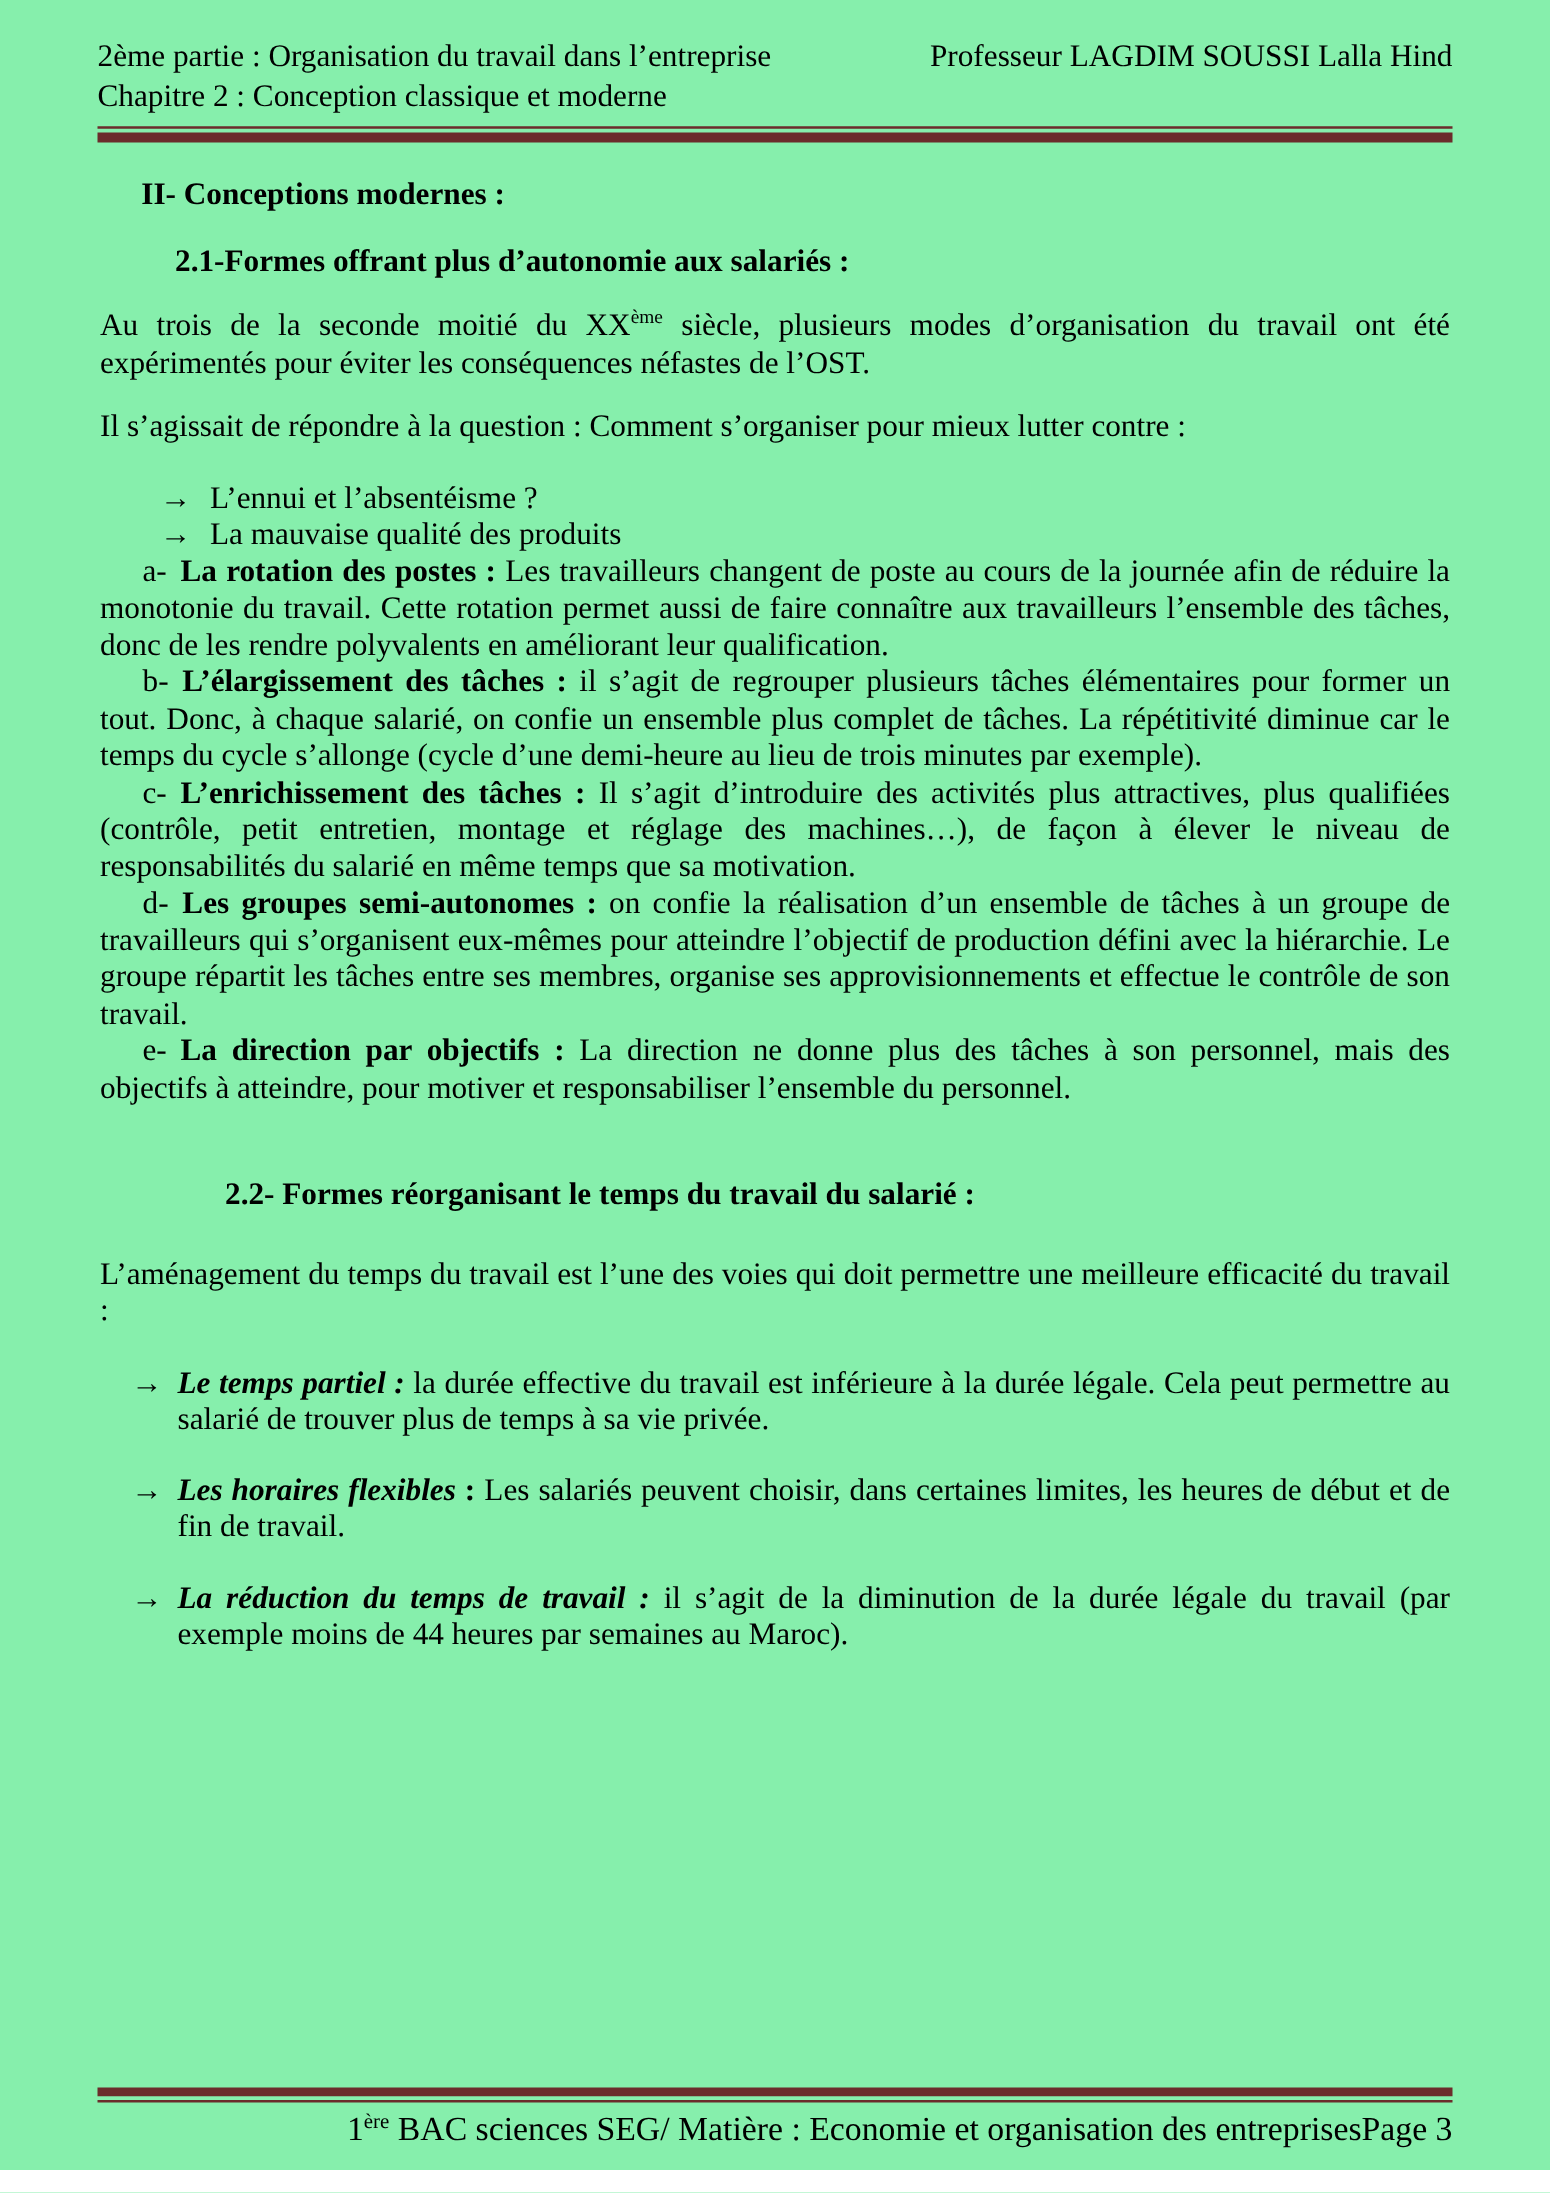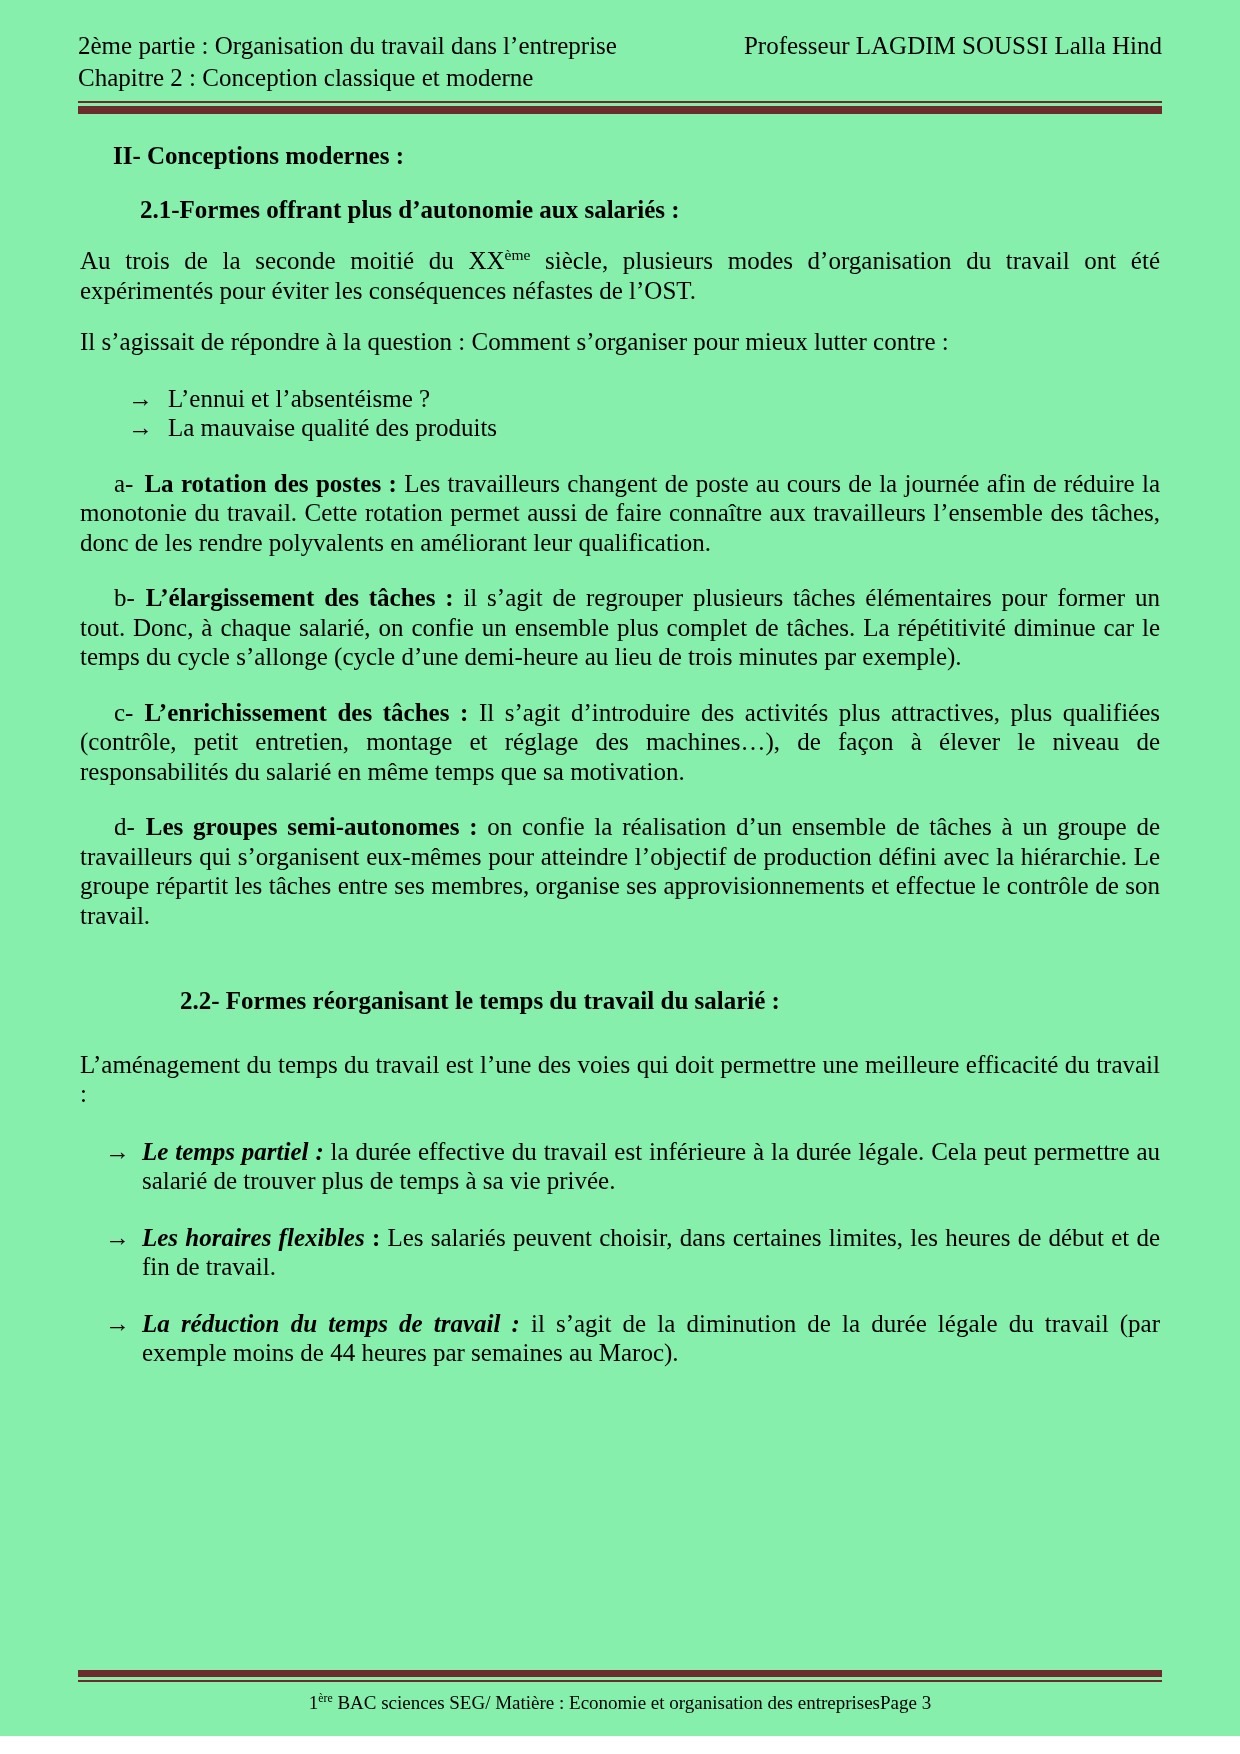--- a/index.html
+++ b/index.html
@@ -24,39 +24,39 @@
   .rule .thick { height:8px; background:#6b2c2b; }
   
   .content { margin:0 80px; font-size:25px; line-height:29.5px; }
   .h-roman  { font-weight:bold; margin:27px 0 0 33px; }
   .h-sub    { font-weight:bold; margin:24px 0 0 60px; }
   .para     { margin:22px 0 0 0; text-align:justify; }
   .para sup, .ftr-left sup { font-size:0.62em; line-height:0; vertical-align:super; }
   .arrow-list { margin:27px 0 0 48px; }
   .arrow-list .arrow-item { display:flex; }
   .arrow-glyph { flex:0 0 auto; margin-right:15px; }
-  .lettered { margin-top:26px; text-align:justify; text-indent:34px; }
+  .lettered { text-align:justify; text-indent:34px; }
   .item-letter { margin-right:11px; }
   .item-title  { font-weight:bold; }
   .h-sub-2  { font-weight:bold; margin:56px 0 0 100px; }
   .para-amenagement { margin-top:34px; }
   .flex-list { margin:28px 0 0 25px; }
   .flex-list .arrow-item { display:flex; margin-bottom:27px; }
   .flex-list .arrow-glyph { margin-right:12px; }
   .flex-list .item-body { text-align:justify; }
   .bi { font-weight:bold; font-style:italic; }
   .b  { font-weight:bold; }
   
   .page-footer { position:absolute; left:0; right:0; bottom:18px; }
   .rule-footer { margin:0 78px 6px 78px; }
   .rule-footer .thick { height:7px; background:#6b2c2b; }
   .rule-footer .gap   { height:3px; }
   .rule-footer .thin  { height:2px; background:#6b2c2b; }
-  .ftr-row { margin:0 78px; display:flex; justify-content:center;
-             font-size:19px; line-height:30px; }
+  .ftr-row { margin:0 78px; display:flex; justify-content:flex-end;
+             font-size:27px; line-height:30px; }
 </style>
 </head>
 <body>
 
 <div class="page">
 
   <div class="page-header">
     <div class="hdr-left">
       <div>2ème partie : Organisation du travail dans l’entreprise</div>
       <div>Chapitre 2 : Conception classique et moderne</div>
@@ -93,20 +93,21 @@
     </div>
 
     <div class="lettered"><span class="item-letter">a-</span><span class="item-title">La rotation des postes :</span> <span>Les travailleurs changent de poste au cours de la journée afin de réduire la monotonie du travail. Cette rotation permet  aussi de faire connaître aux travailleurs l’ensemble des tâches, donc de les rendre polyvalents en améliorant leur qualification.</span></div>
 
     <div class="lettered"><span class="item-letter">b-</span><span class="item-title">L’élargissement des tâches :</span> <span>il s’agit de regrouper plusieurs tâches élémentaires pour former un tout. Donc, à chaque salarié, on confie un ensemble plus complet de tâches. La répétitivité diminue car le temps du cycle s’allonge (cycle d’une demi-heure au lieu de trois minutes par exemple).</span></div>
 
     <div class="lettered"><span class="item-letter">c-</span><span class="item-title">L’enrichissement des tâches :</span> <span>Il s’agit d’introduire des activités plus attractives, plus qualifiées (contrôle, petit entretien, montage et réglage des machines…), de façon à élever le niveau de responsabilités du salarié en même temps que sa motivation.</span></div>
 
     <div class="lettered"><span class="item-letter">d-</span><span class="item-title">Les groupes semi-autonomes :</span> <span>on confie la réalisation d’un ensemble de tâches à un groupe de travailleurs qui s’organisent eux-mêmes pour atteindre l’objectif de production défini avec la hiérarchie. Le groupe répartit les tâches entre ses membres, organise ses approvisionnements et effectue le contrôle de son travail.</span></div>
 
+    <div class="lettered"><span class="item-letter">e-</span><span class="item-title">La direction par objectifs :</span> <span>La direction ne donne plus des tâches à son personnel, mais des objectifs à atteindre, pour motiver et responsabiliser l’ensemble du personnel.</span></div>
 
     <div class="h-sub-2">2.2- Formes réorganisant le temps du travail du salarié :</div>
 
     <div class="para para-amenagement">L’aménagement du temps du travail est l’une des voies qui doit permettre une meilleure efficacité du travail :</div>
 
     <div class="flex-list">
       <div class="arrow-item">
         <span class="arrow-glyph">→</span>
         <div class="item-body"><span class="bi">Le temps partiel :</span><span class="b"></span> <span>la durée effective du travail est inférieure à la durée légale. Cela peut permettre au salarié de trouver plus de temps à sa vie privée.</span></div>
       </div>

